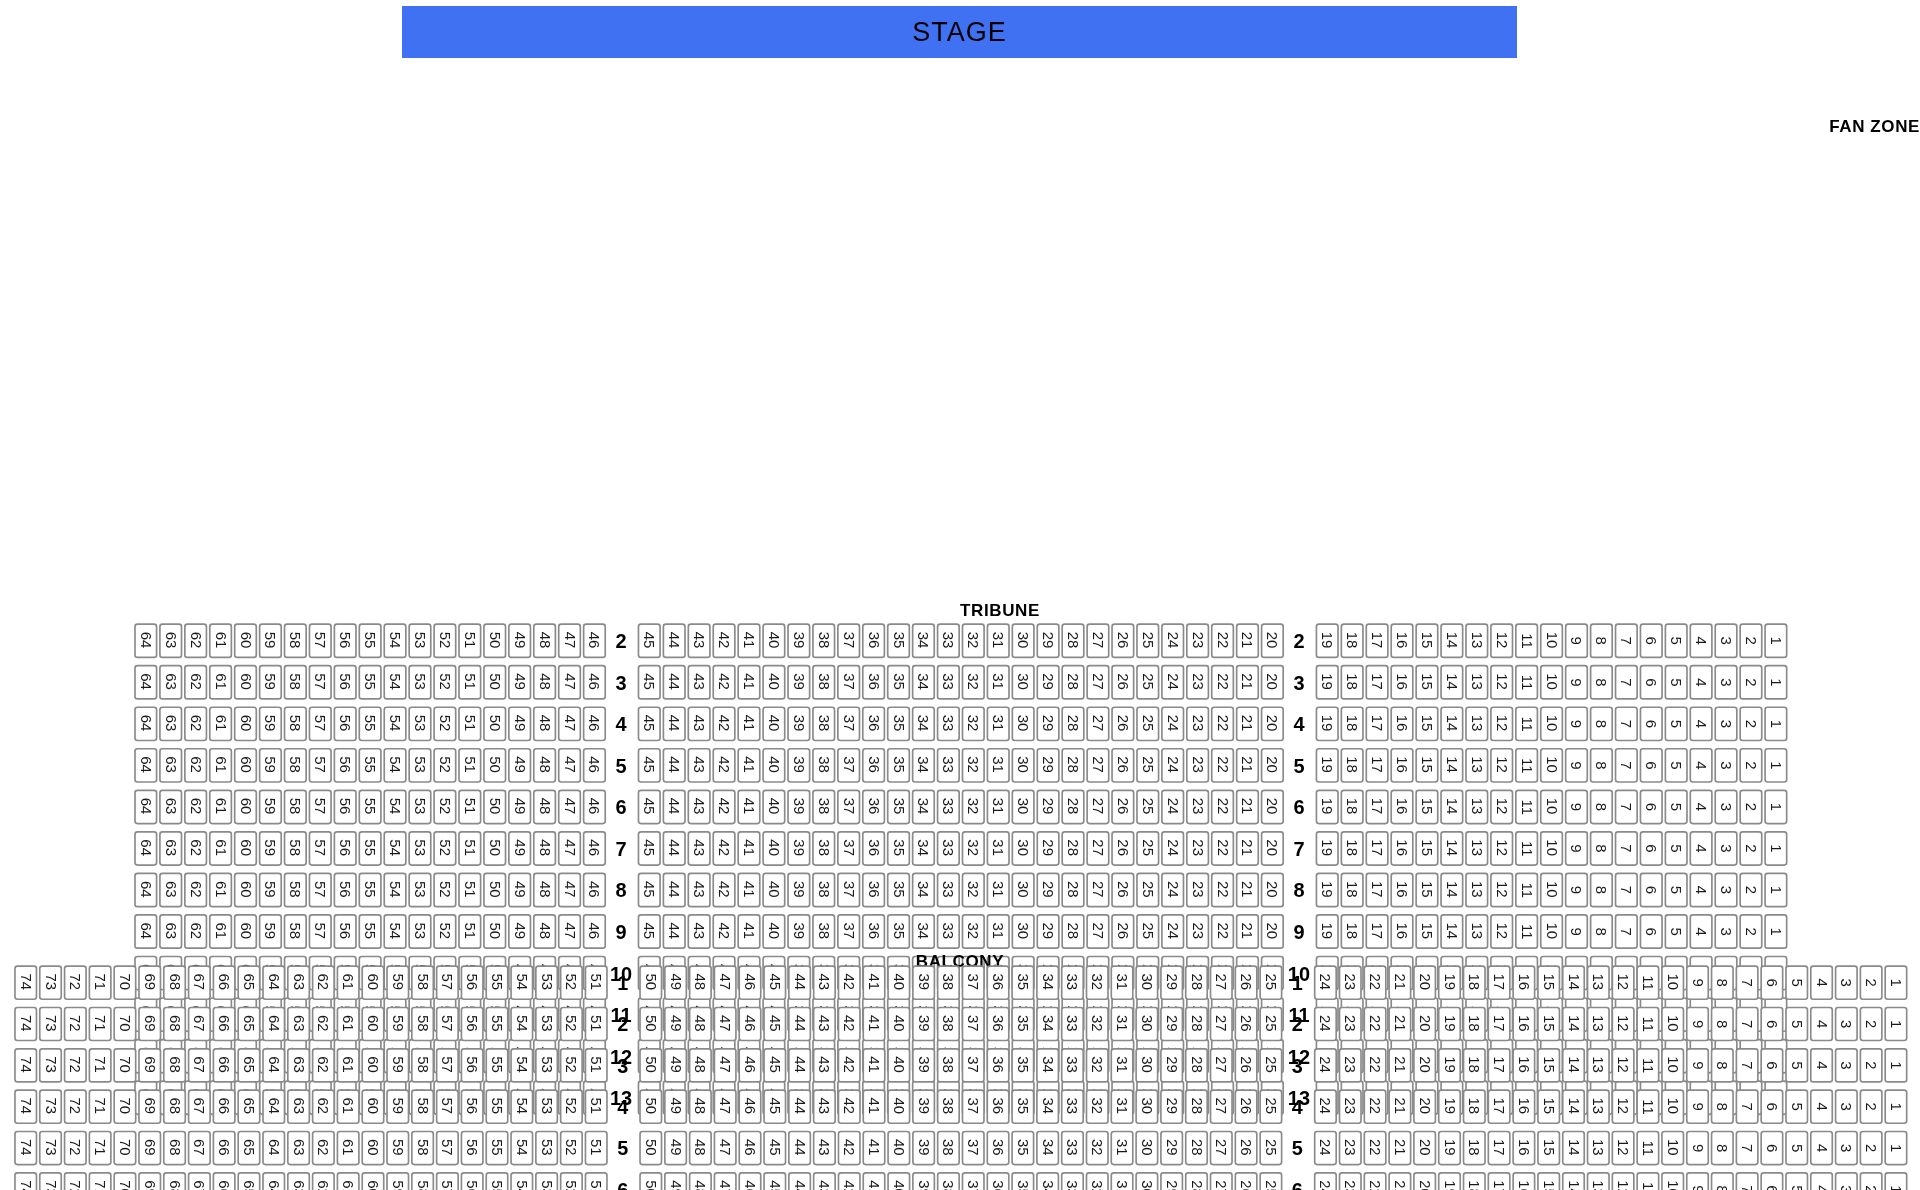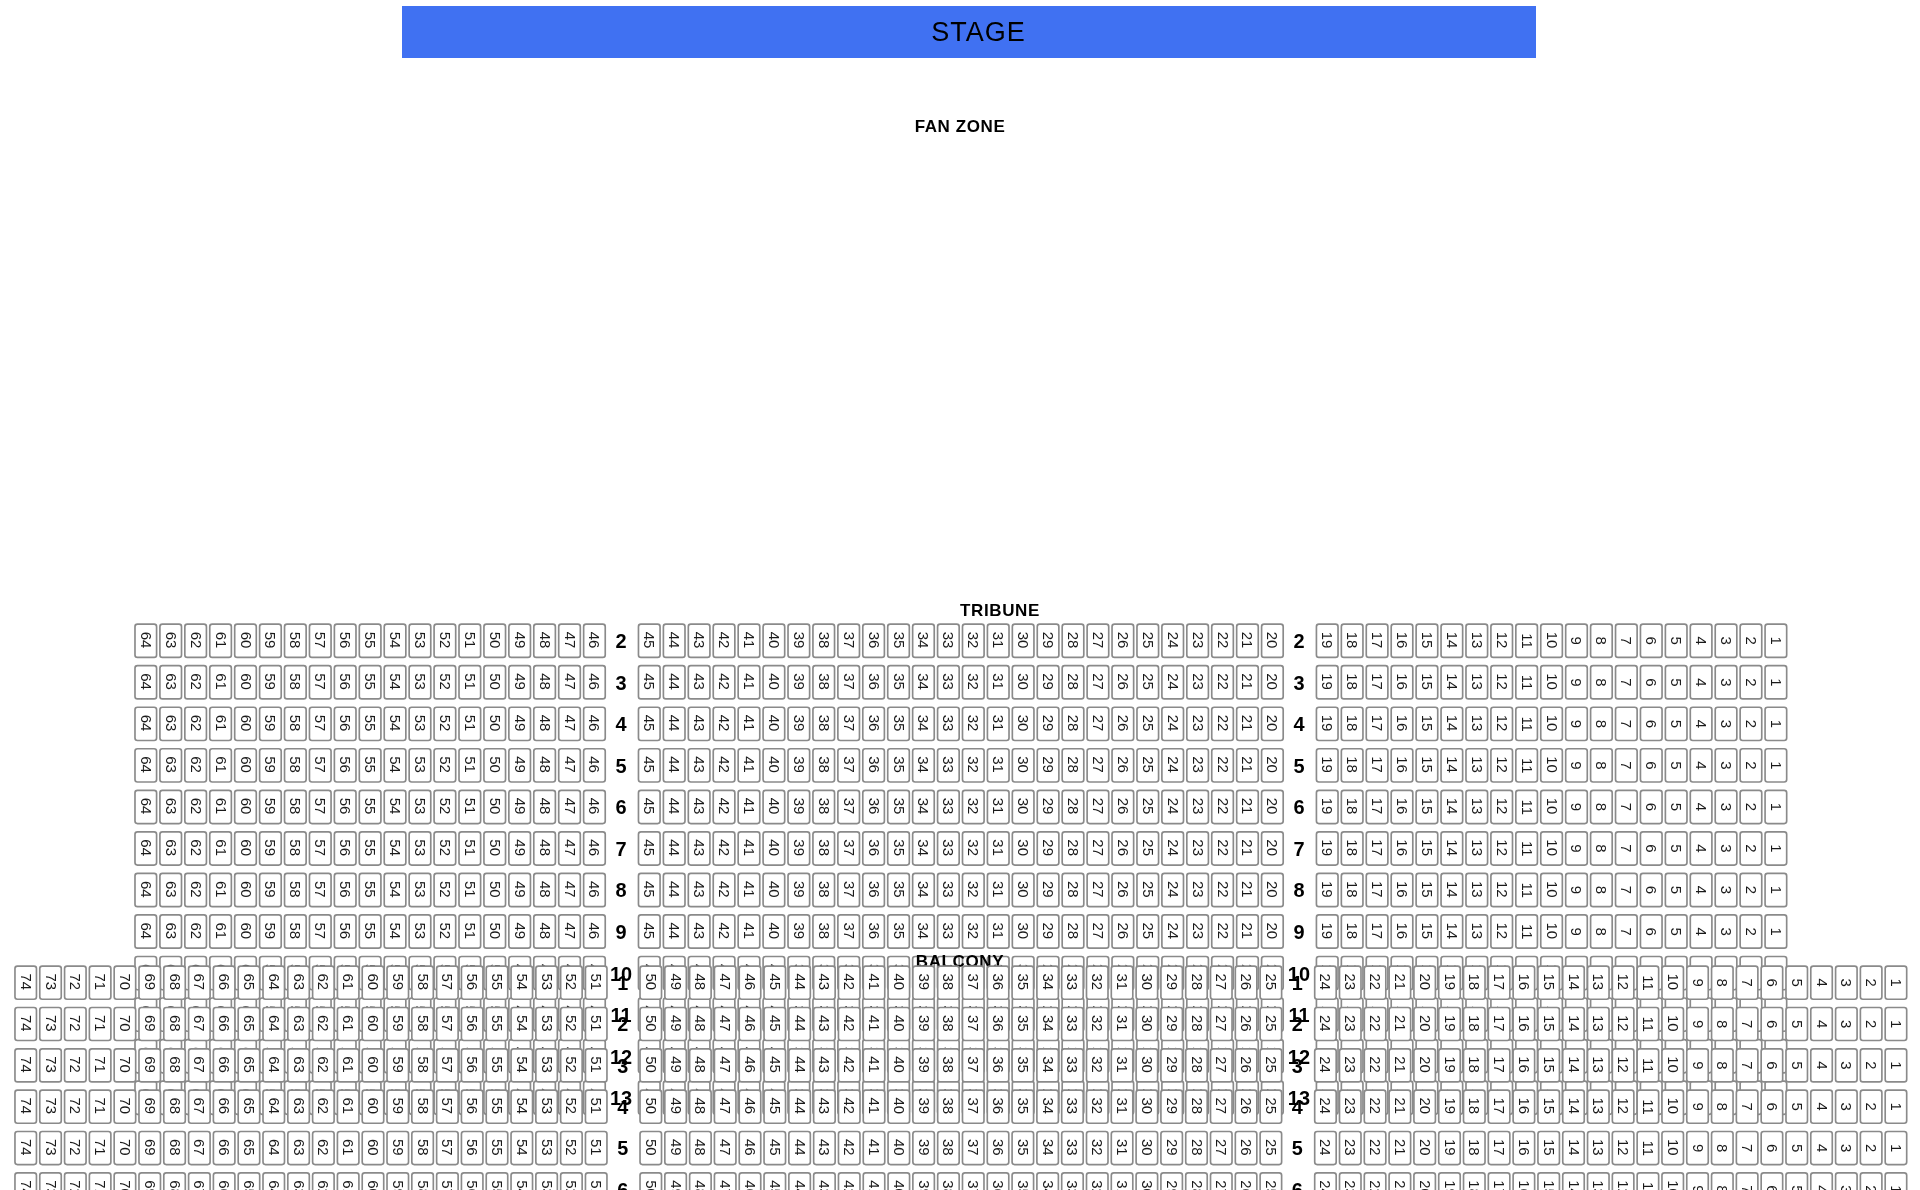--- a/index.html
+++ b/index.html
@@ -25,34 +25,33 @@
     top: 6px;
     width: 1115px;
     height: 52px;
     background: #4071f2;
     display: flex;
     align-items: center;
     justify-content: center;
     color: #000000;
     font-size: 27px;
     letter-spacing: 1px;
-    padding-left: 19px;
   }
 
   
   .section-title {
     position: absolute;
     width: 100%;
     text-align: center;
     font-size: 17px;
     font-weight: bold;
     color: #000000;
     letter-spacing: 0.6px;
   }
-  #fanzone-title { top: 117px; }
+  #fanzone-title { top: 117px; text-align: right; }
   #tribune-title { top: 601px; padding-left: 40px; }
   #balcony-title { top: 944px; margin-top: 8px; }
 
   
   .block {
     position: absolute;
   }
 
   .row {
     display: flex;

